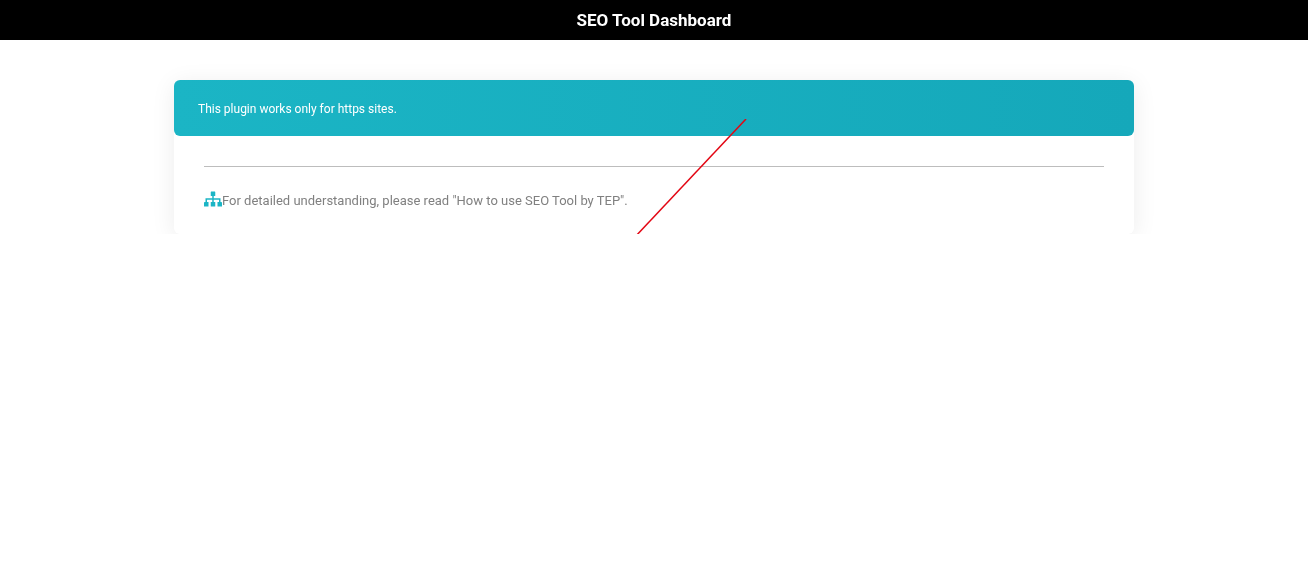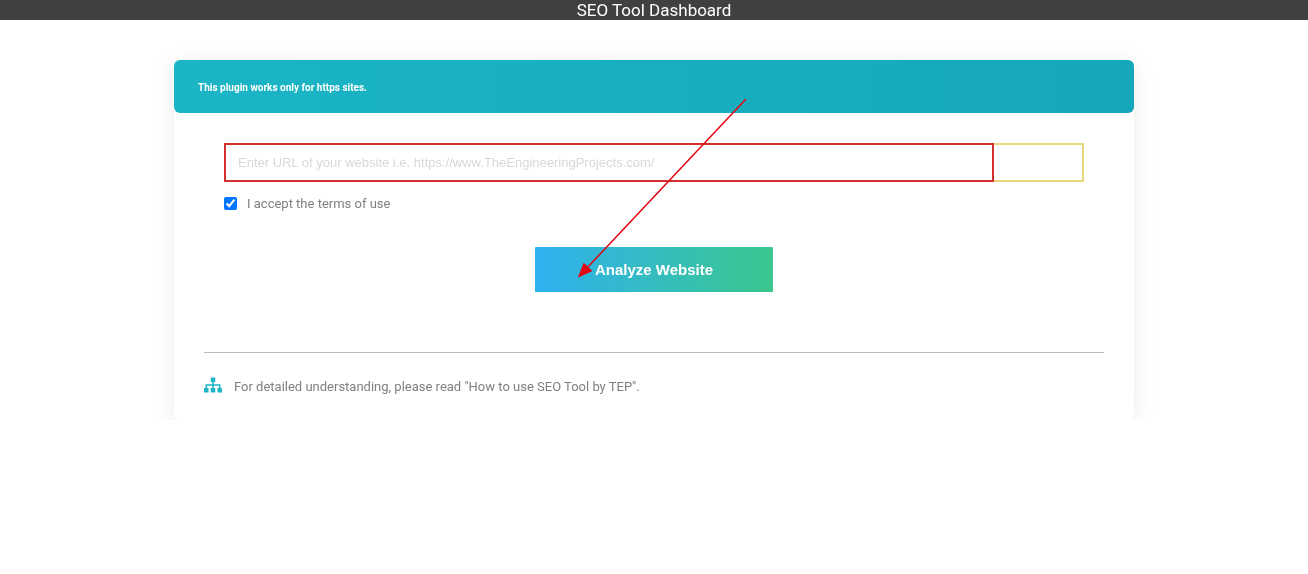--- a/index.html
+++ b/index.html
@@ -8,25 +8,25 @@
       box-sizing: border-box;
     }
     
     body {
       font-family: -apple-system, BlinkMacSystemFont, "Segoe UI", Roboto, Arial, sans-serif;
       background: #ffffff;
       width: 1308px;
     }
     
     .header-bar {
-      background: #404040;
+      background: #000000;
       color: #ffffff;
       text-align: center;
-      padding: 0 0;
-      font-weight: normal;
+      padding: 10px 0;
+      font-weight: bold;
       font-size: 17px;
     }
     
     .container {
       max-width: 960px;
       margin: 40px auto 0;
       background: #ffffff;
       border-radius: 6px;
       box-shadow: 0 4px 24px rgba(0,0,0,0.08);
       padding: 0;
@@ -44,22 +44,22 @@
     .teal-title {
       display: flex;
       align-items: center;
       gap: 10px;
       font-size: 18px;
       font-weight: bold;
       margin-bottom: 10px;
     }
     
     .teal-subtitle {
-      font-size: 10px;
-      font-weight: bold;
+      font-size: 12px;
+      font-weight: normal;
     }
     
     .form-area {
       padding: 0 50px 24px 50px;
     }
     
     .input-row {
       display: flex;
       gap: 0;
       margin-bottom: 14px;
@@ -119,21 +119,20 @@
     
     .divider {
       border: none;
       border-top: 1px solid #bdbdbd;
       margin: 0 30px 24px 30px;
     }
     
     .footer-note {
       display: flex;
       align-items: center;
-      gap: 12px;
       padding: 0 30px 24px 30px;
       font-size: 13px;
       color: #808080;
     }
     
     .sitemap-icon {
       color: #1bb5c5;
     }
     
     .sitemap-icon-white {
@@ -162,35 +161,20 @@
         <polygon points="0 0, 10 4, 0 8" fill="#e30613"></polygon>
       </marker>
     </defs>
     <line x1="170" y1="0" x2="10" y2="170" stroke="#e30613" stroke-width="1.5" marker-end="url(#arrowhead)"></line>
   </svg>
 
   <div class="teal-panel">
     <div class="teal-subtitle">This plugin works only for https sites.</div>
   </div>
 
-  <div class="form-area">
-    <div class="input-row">
-      <input type="text" class="url-input" placeholder="Enter URL of your website i.e. https://www.TheEngineeringProjects.com/" style="">
-      <div class="side-box"></div>
-    </div>
-
-    <div class="terms-row">
-      <input type="checkbox" class="terms-checkbox" checked="" style="">
-      <span>I accept the terms of use</span>
-    </div>
-
-    <div class="analyze-btn-wrapper">
-      <button class="analyze-btn">Analyze Website</button>
-    </div>
-  </div>
 
   <hr class="divider">
 
   <div class="footer-note">
     <span class="sitemap-icon">
       <svg width="18" height="16" viewBox="0 0 24 20" fill="currentColor">
         <rect x="9" y="0" width="6" height="6" rx="0.5"></rect>
         <rect x="0" y="14" width="6" height="6" rx="0.5"></rect>
         <rect x="9" y="14" width="6" height="6" rx="0.5"></rect>
         <rect x="18" y="14" width="6" height="6" rx="0.5"></rect>

